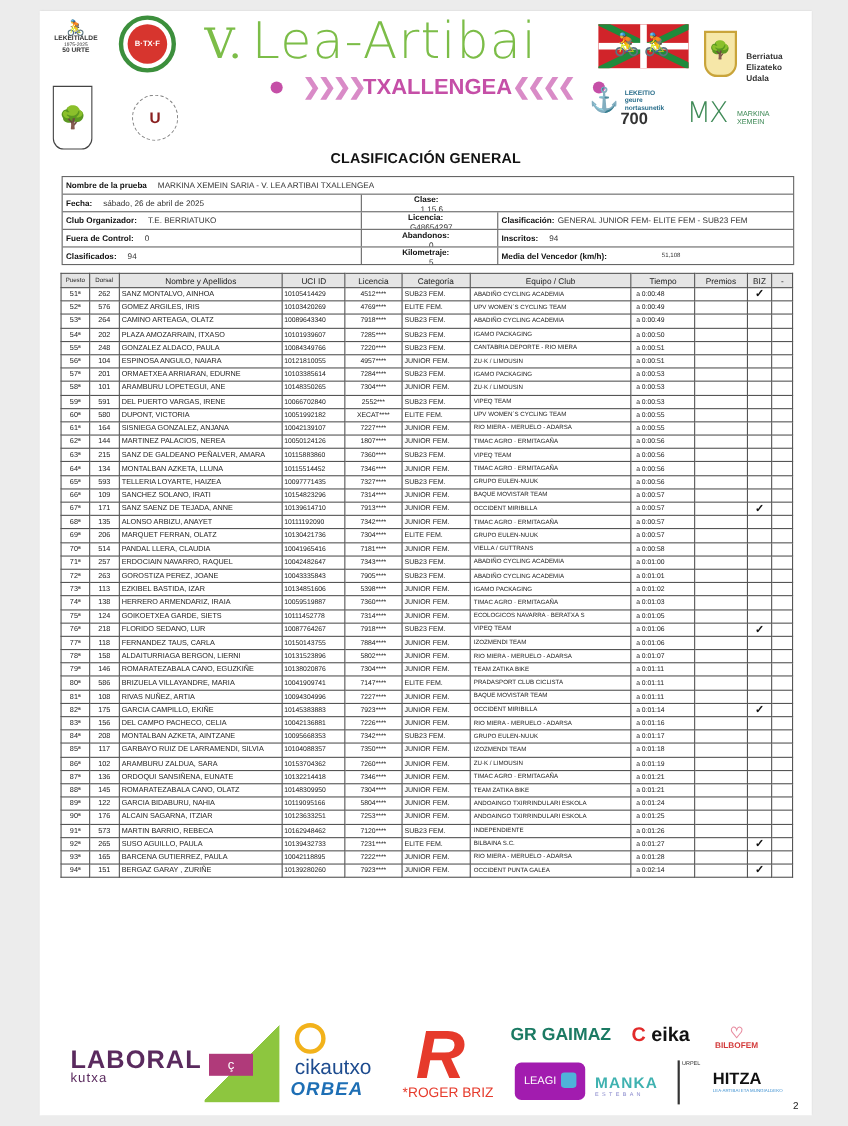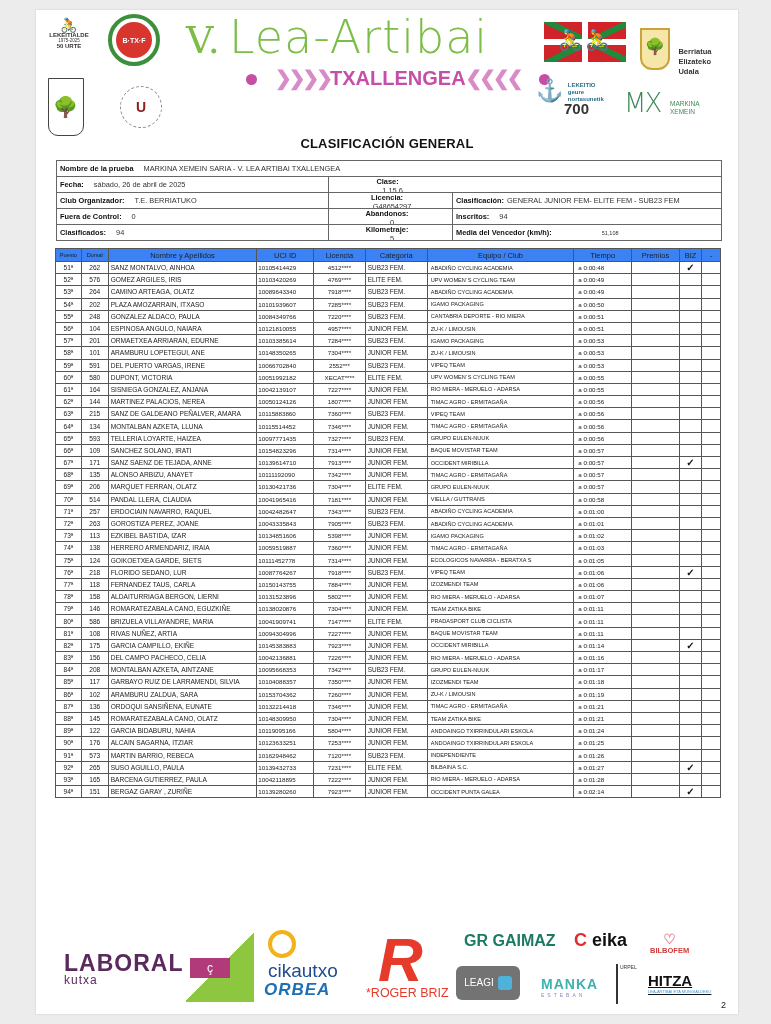--- a/index.html
+++ b/index.html
@@ -92,21 +92,21 @@
   .c1 { width: 272px; } .c2 { width: 124px; flex-direction: column; } .c3 { flex: 1; }
   .info-cell .val.small { font-size: 5.5px; margin-left: 40px; }
 
   
   table.results {
     position: absolute; left: 19px; top: 238px; width: 666px;
     border-collapse: collapse; table-layout: fixed;
     font-size: 6.6px;
   }
   table.results th {
-    background: #3b82f6; font-weight: normal; color: #222; height: 12px;
+    background: #e5e5e5; font-weight: normal; color: #222; height: 12px;
     border: 1px solid #555; padding: 0; font-size: 7.5px;
   }
   table.results th.small { font-size: 5.6px; }
   table.results td {
     border: 1px solid #555; height: 11.2px; padding: 0 2px; white-space: nowrap; overflow: hidden;
     color: #222;
   }
   table.results td.ctr { text-align: center; }
   table.results td.team { font-size: 5.6px; padding-left: 3px; }
   table.results td.cat { font-size: 6.4px; }
@@ -129,26 +129,26 @@
   .sp-cikautxo { left: 232px; top: 2px; font-size: 19px; color: #1e4c8f; }
   .sp-cikautxo .ring { display: block; width: 20px; height: 20px; border: 4px solid #f2b21b; border-radius: 50%; margin-bottom: 2px; }
   .sp-orbea { left: 228px; top: 52px; font-size: 17px; font-weight: bold; font-style: italic; color: #1e6fb5; letter-spacing: 1px; }
   .sp-roger-r { left: 342px; top: 2px; font-size: 62px; font-weight: bold; font-style: italic; color: #e63a2b; line-height: 60px; }
   .sp-roger { left: 330px; top: 58px; font-size: 12.5px; font-weight: normal; color: #e63a2b; }
   .sp-gaimaz { left: 428px; top: 4px; font-size: 16px; font-weight: bold; color: #1b7a63; }
   .sp-eika { left: 538px; top: 2px; font-size: 18px; font-weight: bold; color: #111; }
   .sp-eika .c { color: #e22a2a; }
   .sp-bilbofem { left: 614px; top: 4px; font-size: 7.5px; font-weight: bold; color: #d33a3a; text-align: center; }
   .sp-bilbofem .ic { display: block; font-size: 14px; color: #e88ca0; line-height: 14px; }
-  .sp-leagi { left: 420px; top: 38px; width: 64px; height: 34px; background: #737373; border-radius: 6px; color: #fff; font-size: 10px; text-align: center; line-height: 34px; }
+  .sp-leagi { left: 432px; top: 38px; width: 64px; height: 34px; background: #a21caf; border-radius: 6px; color: #fff; font-size: 10px; text-align: center; line-height: 34px; }
   .sp-leagi .owl { display: inline-block; width: 14px; height: 14px; background: #4fb3d9; border-radius: 3px; vertical-align: middle; margin-left: 4px; }
   .sp-manka { left: 505px; top: 48px; font-size: 14px; font-weight: bold; color: #3fb2b0; letter-spacing: 1px; }
   .sp-manka .s { display: block; font-size: 5px; color: #88c; letter-spacing: 3px; font-weight: normal; }
   .sp-urpel { left: 580px; top: 36px; width: 12px; height: 40px; border-left: 2px solid #333; font-size: 5px; color: #333; line-height: 6px; padding-left: 2px; }
-  .sp-hitza { left: 612px; top: 44px; font-size: 15px; font-weight: bold; color: #111; text-decoration: underline; }
+  .sp-hitza { left: 612px; top: 44px; font-size: 15px; font-weight: bold; color: #111; }
   .sp-hitza .s { display: block; font-size: 4px; color: #3b8fd0; font-weight: normal; }
   .page-num { position: absolute; right: 12px; bottom: 4px; font-size: 9px; color: #222; }
 </style>
 </head>
 <body>
 
 <div class="page">
 
   <div class="logo logo-lekeitialde">
     <span class="bikes">🚴</span>

